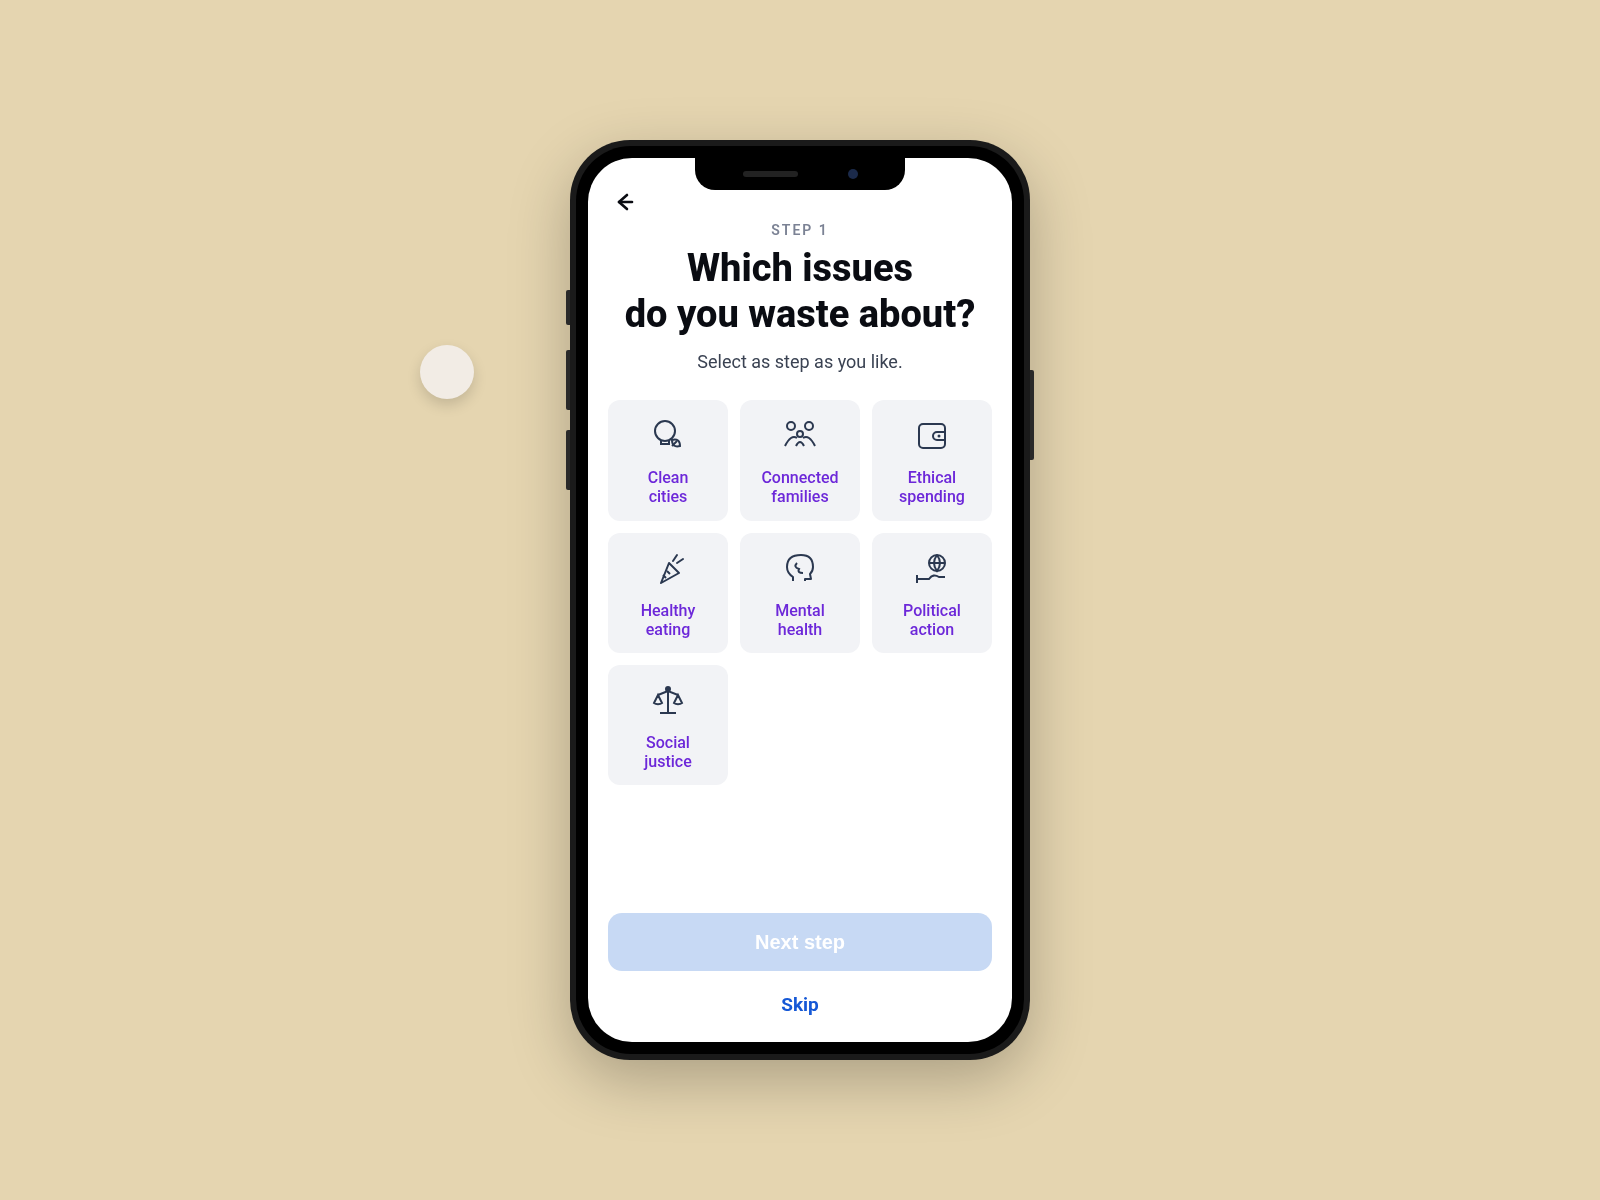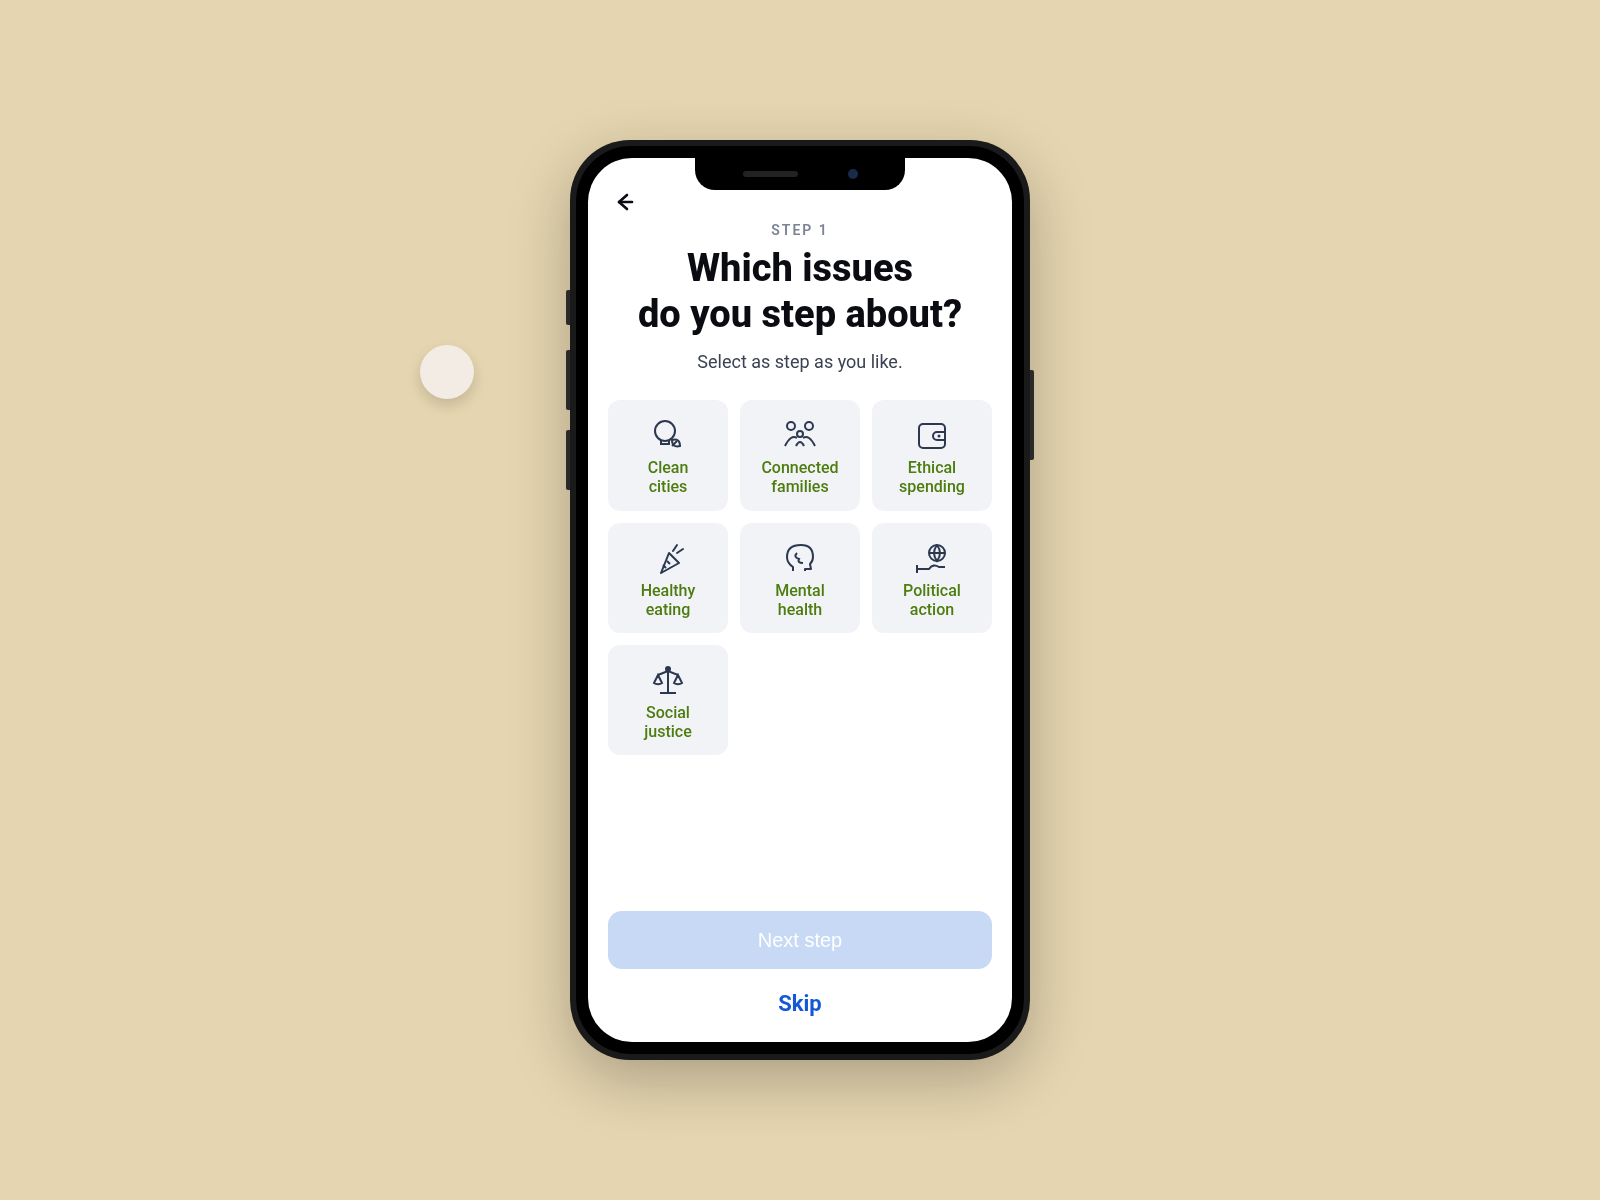--- a/index.html
+++ b/index.html
@@ -106,46 +106,47 @@
     border-radius: 12px;
     padding: 16px 6px 14px;
     display:flex; flex-direction:column; align-items:center;
     cursor:pointer;
   }
   .card .icon {
     width:42px; height:42px;
     display:flex; align-items:center; justify-content:center;
   }
   .card .label {
+    margin-top: 10px;
     text-align:center;
     font-size: 16px;
     line-height:1.2;
-    color:#4d7c0f;
+    color:#6d28d9;
     font-weight:500;
     white-space: pre-line;
   }
 
   .spacer { flex:1; }
 
   .next-btn {
     background:#c7d9f4;
     color:#fff;
     border:none;
     border-radius: 14px;
     height: 58px;
     font-size: 20px;
-    font-weight:400;
+    font-weight:700;
     width:100%;
     cursor:pointer;
   }
   .skip-link {
     text-align:center;
     color:#1558d6;
     font-weight:700;
-    font-size: 22px;
+    font-size: 19px;
     margin-top: 22px;
     cursor:pointer;
   }
 
   
   .cursor-dot{
     position:absolute;
     left: 420px;
     top: 345px;
     width: 54px; height:54px;
@@ -177,21 +178,21 @@
         <div class="back-btn">
           <svg width="24" height="24" viewBox="0 0 24 24" fill="none">
             <path d="M15 5 L7 12 L15 19" stroke="#0a0c12" stroke-width="2.6" stroke-linecap="round" stroke-linejoin="round"></path>
             <path d="M7 12 H20" stroke="#0a0c12" stroke-width="2.6" stroke-linecap="round"></path>
           </svg>
         </div>
 
         <div class="step-label">STEP 1</div>
         <div class="title">
           <span>Which issues</span><br>
-          <span>do you step about?</span>
+          <span>do you waste about?</span>
         </div>
         <div class="subtitle">Select as step as you like.</div>
 
         <div class="grid" id="grid">
             <div class="card">
               <span class="icon">
                 <svg width="42" height="42" viewBox="0 0 42 42">
                   <use href="#bulb-leaf-icon"></use>
                 </svg>
               </span>

